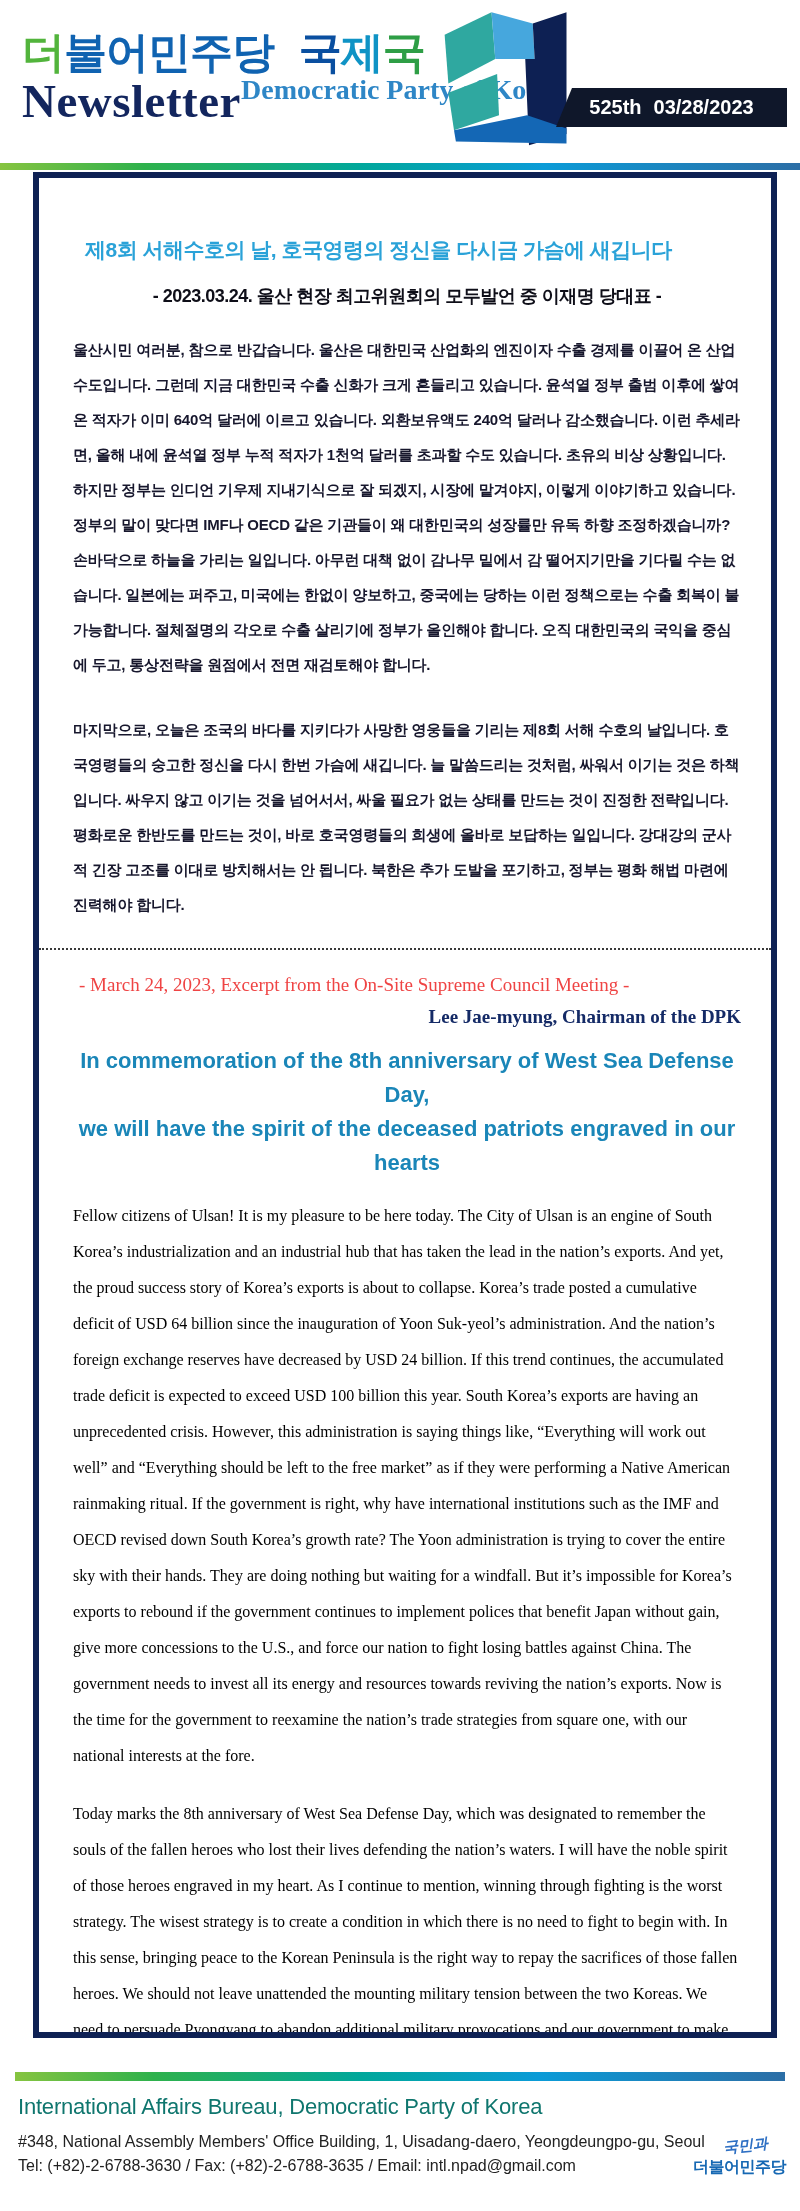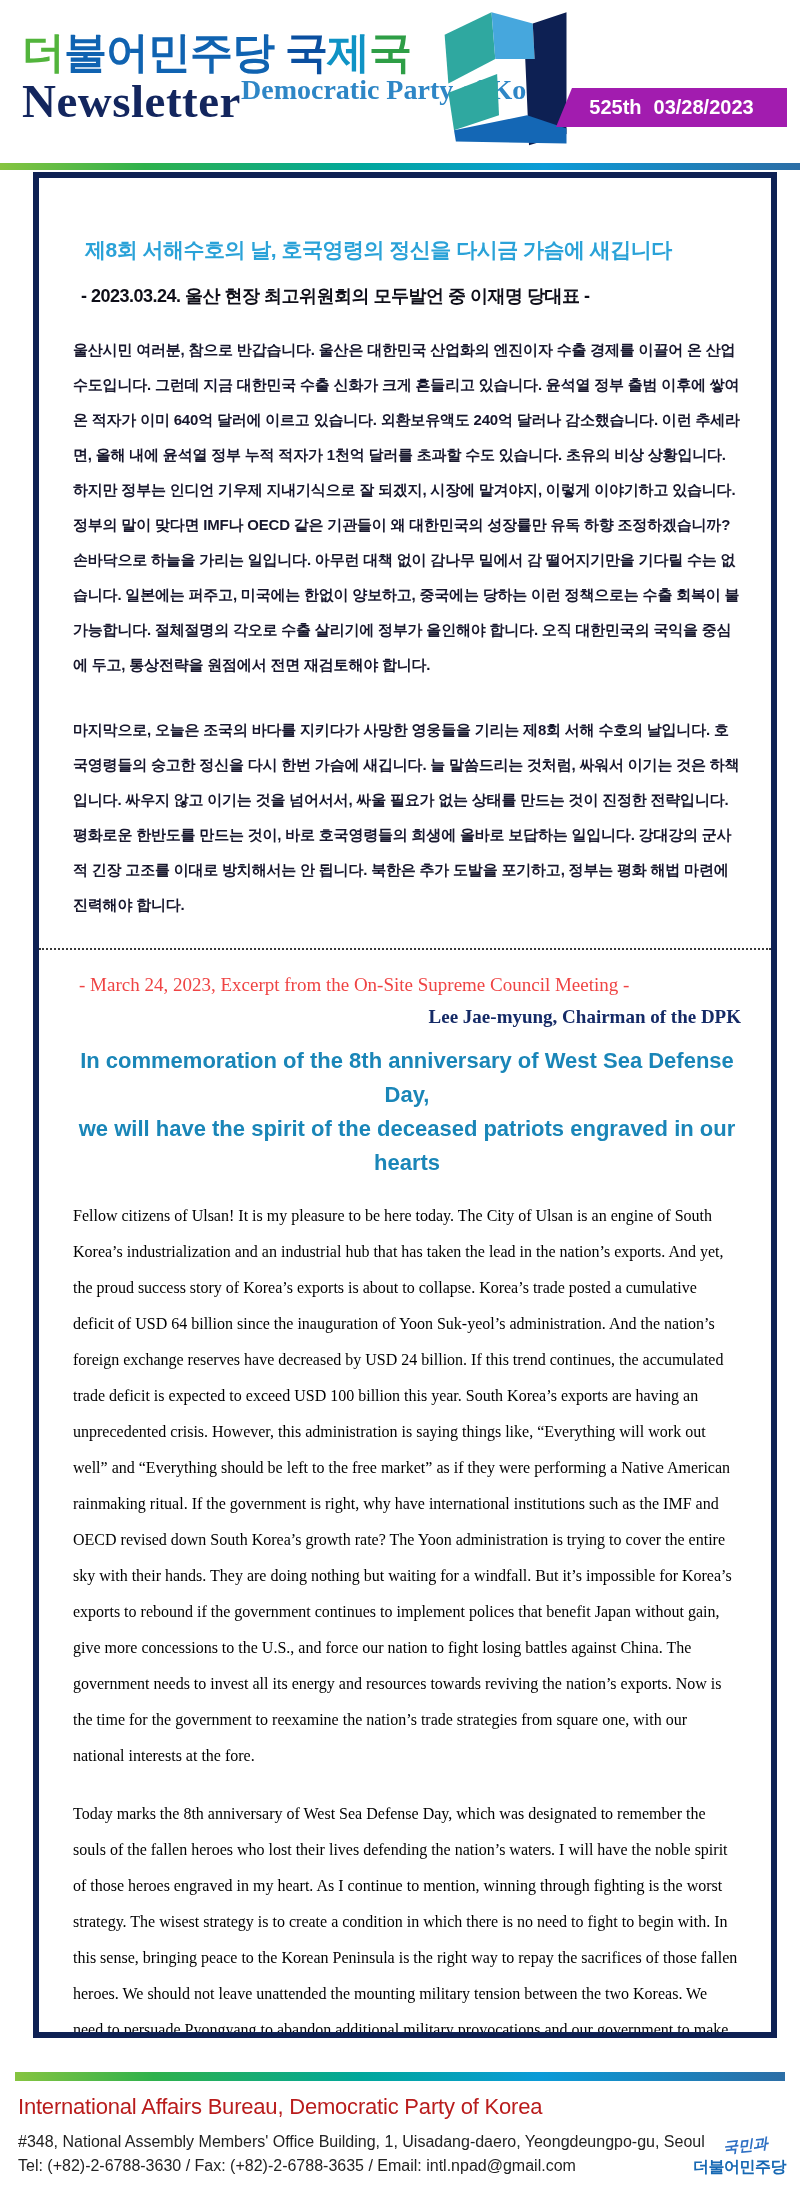--- a/index.html
+++ b/index.html
@@ -6,61 +6,61 @@
   html,body { margin:0; padding:0; }
   body {
     width:800px; height:2211px; position:relative; background:#ffffff;
     font-family:"Liberation Sans","DejaVu Sans",sans-serif; overflow:hidden;
   }
 
   
   .header { position:absolute; left:0; top:0; width:800px; height:172px; background:#fff; }
   .brand-kr {
     position:absolute; left:22px; top:24px;
-    font-size:43px; font-weight:800; letter-spacing:-1px; white-space:nowrap;
+    font-size:43px; font-weight:800; letter-spacing:-1px; white-space:nowrap;font-family:Liberation Mono, monospace;
   }
   .brand-kr .c1 { color:#52b43c; }
   .brand-kr .c2 { color:#1063b1; }
   .brand-kr .c3 { color:#0a4fa0; }
   .brand-kr .c4 { color:#0f93c5; }
   .brand-kr .c5 { color:#2e9e46; }
   .brand-row { position:absolute; left:22px; top:74px; display:flex; align-items:flex-start; gap:0; white-space:nowrap; }
   .newsletter {
     font-family:"Liberation Serif","DejaVu Serif",serif;
     font-size:47px; font-weight:700; color:#13265e; letter-spacing:0.5px;
   }
   .dpk-sub {
     font-family:"Liberation Serif","DejaVu Serif",serif;
     font-size:28px; font-weight:700; color:#2e86c6;
   }
   .flag { position:absolute; left:424px; top:0; width:150px; height:150px; }
   .issue-badge {
     position:absolute; left:556px; top:88px; width:231px; height:39px;
-    background:#a21caf; color:#fff; display:flex; align-items:center; justify-content:center;
+    background:#0f172a; color:#fff; display:flex; align-items:center; justify-content:center;
     gap:12px; font-size:20px; font-weight:700;
     clip-path:polygon(16px 0, 100% 0, 100% 100%, 0 100%);
   }
   .grad-line {
     position:absolute; left:0; top:163px; width:800px; height:7px;
     background:linear-gradient(90deg,#86c440 0%,#2eb14c 18%,#00a79b 45%,#0b9bd7 68%,#2c6ea6 100%);
   }
 
   
   .content-box {
     position:absolute; left:33px; top:172px; width:744px; height:1866px;
     border:6px solid #0e2154; background:#fff; overflow:hidden;
     padding:46px 30px 0 34px;
   }
   .kr-title {
     margin:12px; font-size:21px; font-weight:700; color:#2aa2d8;
     letter-spacing:-0.5px; white-space:nowrap;
   }
   .kr-sub {
-    margin:20px 0 0 8px; font-size:18px; font-weight:700; color:#0e0e18;
-    letter-spacing:-0.5px; white-space:nowrap;
+    margin:20px 0 0 0; font-size:18px; font-weight:700; color:#0e0e18;
+    letter-spacing:-0.5px; white-space:nowrap;text-align:center;
   }
   .kr-body {
     margin:24px 0 0 0; font-size:15px; font-weight:600; color:#16162c;
     line-height:35px; letter-spacing:-0.2px; text-align:left;
   }
   .kr-body + .kr-body { margin-top:30px; }
   .dotted-divider {
     height:0; border-top:2px dotted #3a3a3a;
     margin:26px -30px 0 -34px;
   }
@@ -81,21 +81,21 @@
     font-size:16px; color:#000; line-height:36px;
   }
   .en-body + .en-body { margin-top:22px; }
 
   
   .footer { position:absolute; left:0; top:2040px; width:800px; height:171px; background:#fff; }
   .grad-line2 {
     position:absolute; left:15px; top:32px; width:770px; height:9px;
     background:linear-gradient(90deg,#86c440 0%,#2eb14c 18%,#00a79b 45%,#0b9bd7 68%,#2c6ea6 100%);
   }
-  .f-org { position:absolute; left:18px; top:54px; font-size:22px; color:#b91c1c; letter-spacing:-0.2px; }
+  .f-org { position:absolute; left:18px; top:54px; font-size:22px; color:#0f766e; letter-spacing:-0.2px; }
   .f-addr { position:absolute; left:18px; top:93px; font-size:16px; color:#222; }
   .f-contact { position:absolute; left:18px; top:117px; font-size:16px; color:#222; }
   .f-logo { position:absolute; right:14px; top:98px; text-align:right; }
   .f-logo .script {
     font-style:italic; font-weight:700; font-size:15px; color:#2d6fc3;
     transform:rotate(-6deg); margin-right:18px;
   }
   .f-logo .wordmark { font-size:16px; font-weight:800; color:#1668b3; letter-spacing:-0.5px; }
 </style>
 </head>

